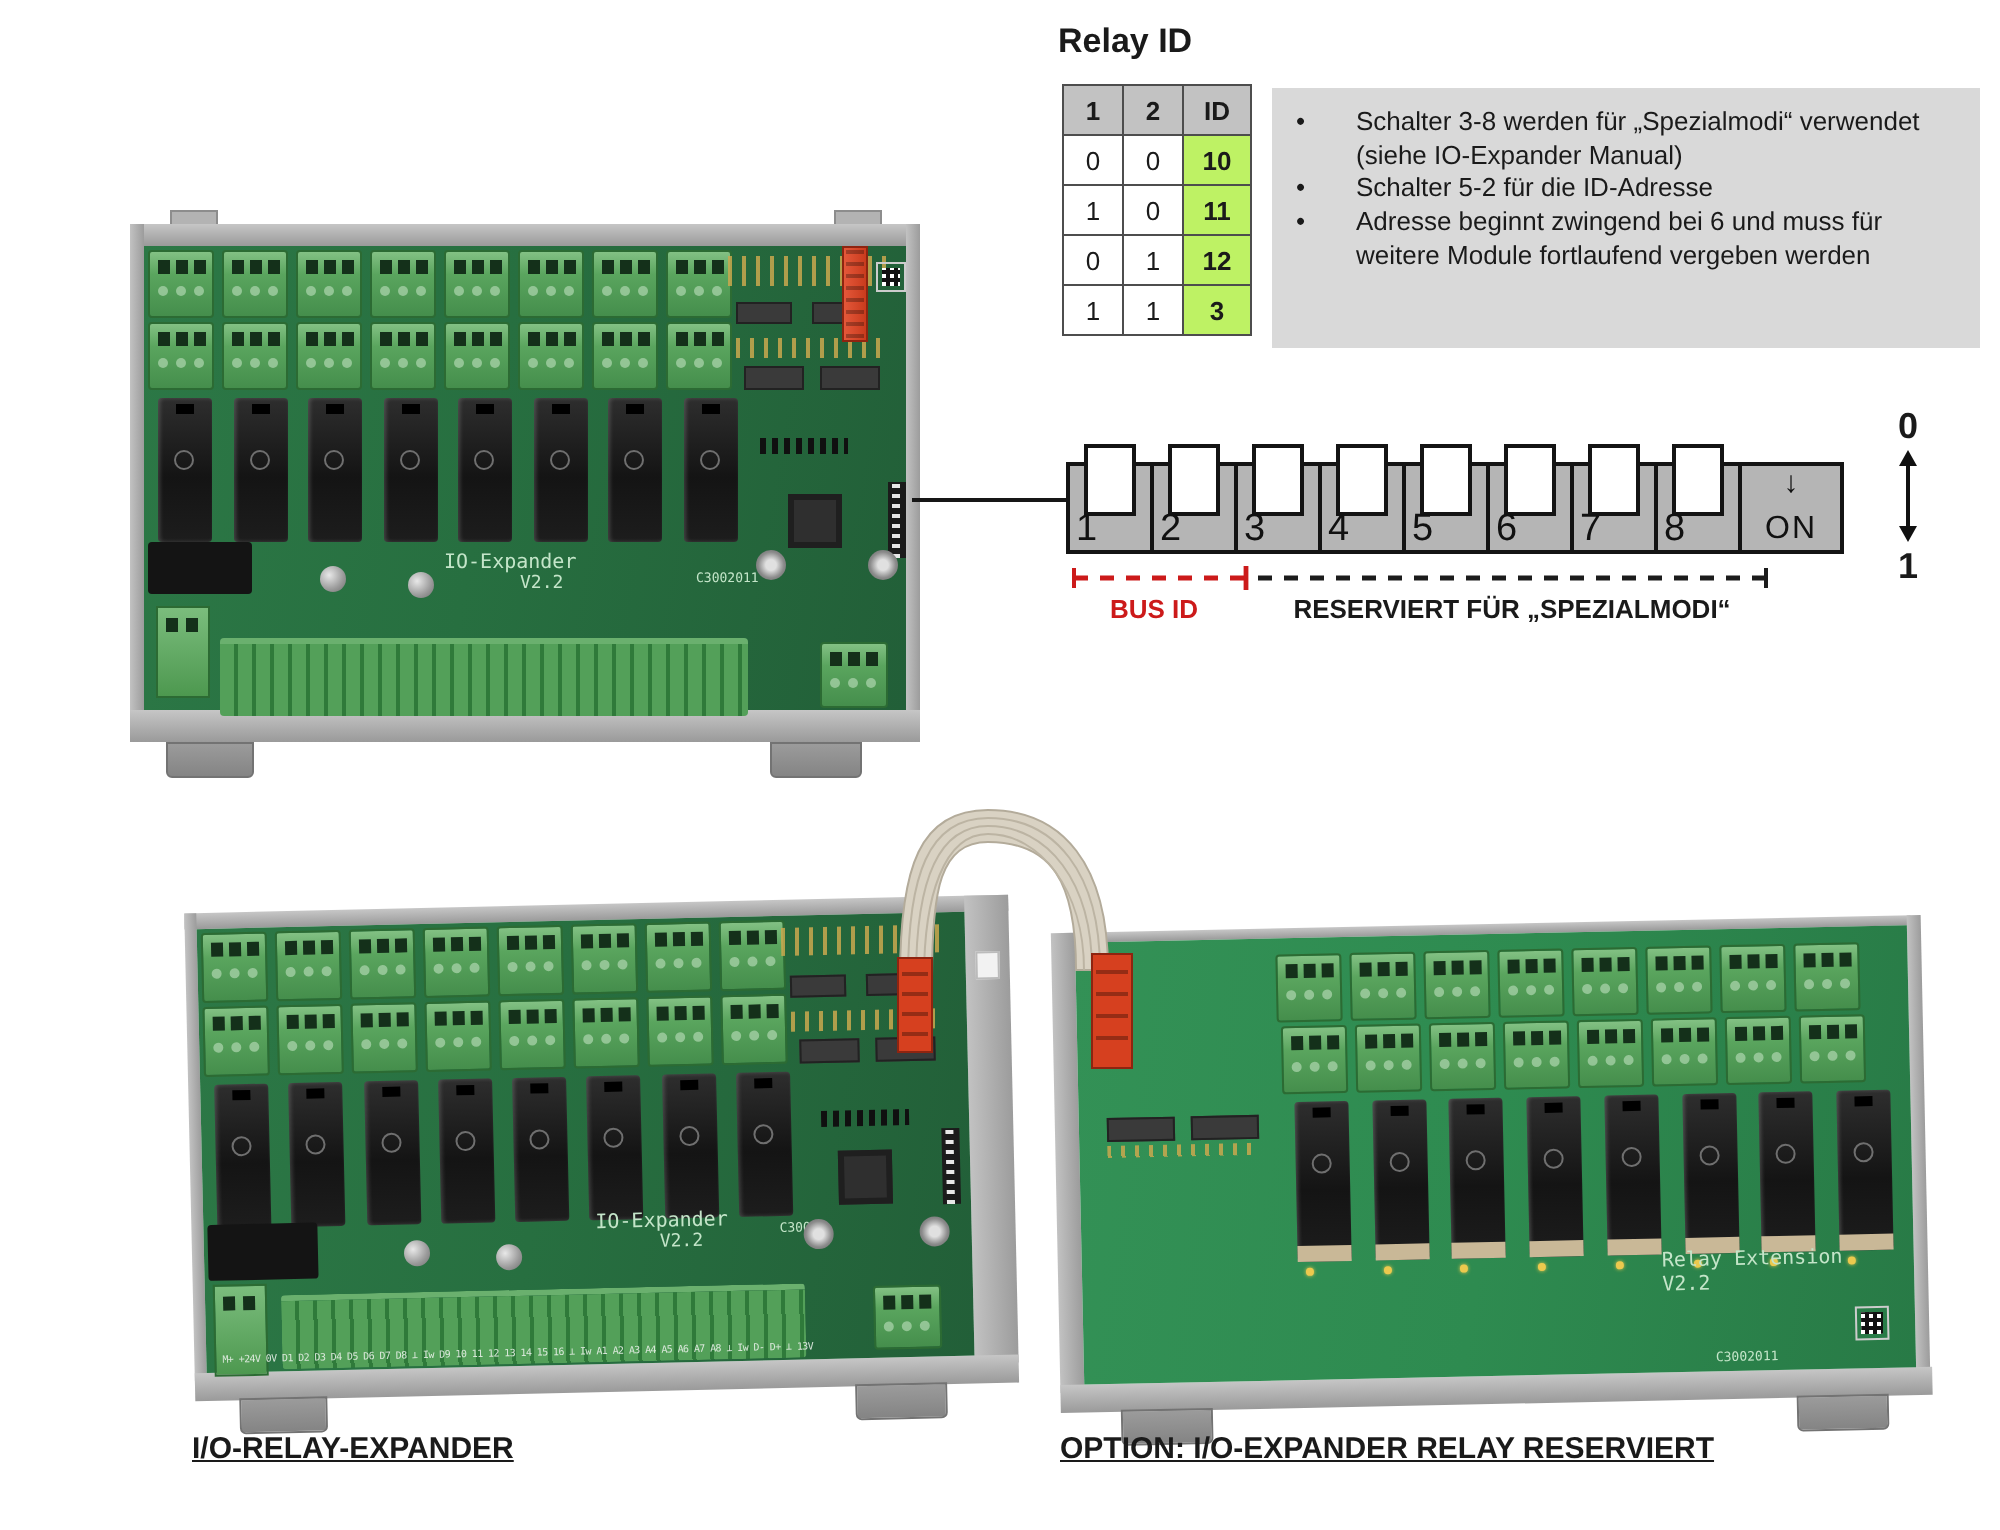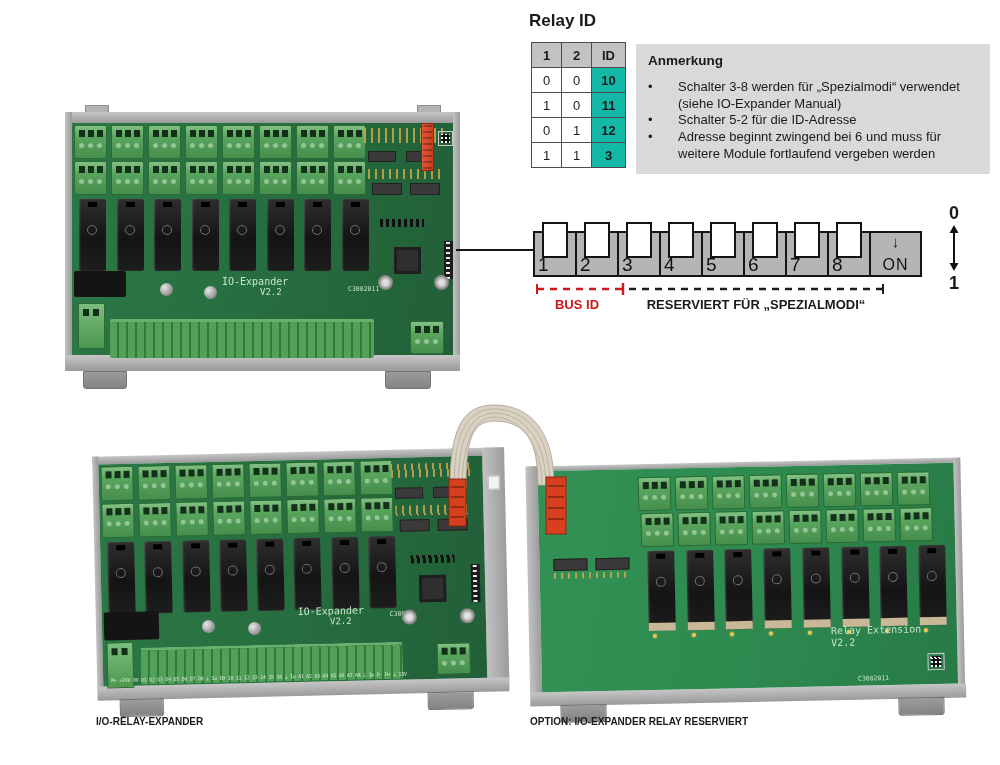--- a/index.html
+++ b/index.html
@@ -6,21 +6,21 @@
   body{width:1000px;height:765px;position:relative;overflow:hidden;
        font-family:"Liberation Sans",sans-serif;color:#1a1a1a;}
   .abs{position:absolute;}
 
   
   .devid-title{left:529px;top:11px;font-size:17px;font-weight:bold;}
   table.devid{left:531px;top:42px;position:absolute;border-collapse:collapse;
               font-size:13px;text-align:center;}
   table.devid td{border:1px solid #4d4d4d;width:29px;height:24px;padding:0;background:#fff;}
   table.devid .hd{background:#c2c2c2;font-weight:bold;}
-  table.devid .idc{background:#14b8a6;font-weight:bold;}
+  table.devid .idc{background:#bef264;font-weight:bold;}
 
   
   .anm{left:636px;top:44px;width:354px;height:130px;background:#d9d9d9;box-sizing:border-box;
        padding:9px 10px 8px 12px;}
   .anm-title{font-size:13.5px;font-weight:bold;margin-bottom:11px;}
   .anm ul{margin:0;padding:0;list-style:none;font-size:13px;line-height:1.28;}
   .anm li{display:flex;}
   .anm li .blt{flex:0 0 30px;}
 
   
@@ -88,21 +88,21 @@
       background:repeating-linear-gradient(90deg,#53a059 0 7px,#2f7a3a 7px 9px);}
   .pwr2{position:absolute;background:linear-gradient(180deg,#7bbd7d,#4d984f);border:1px solid #2c6b33;box-sizing:border-box;}
   .pwr2::before{content:"";position:absolute;top:5px;left:4px;width:6px;height:7px;background:#14301a;box-shadow:10px 0 #14301a;}
   .blackbox{position:absolute;background:#141414;border-radius:2px;}
   .minidip{position:absolute;background:#1b1b1b;
       background-image:repeating-linear-gradient(0deg,#e8e8e8 0 2px,rgba(0,0,0,0) 2px 5px);
       background-size:4px 100%;background-repeat:no-repeat;background-position:2px 0;}
   .tlabels{position:absolute;font-family:"DejaVu Sans Mono",monospace;font-size:5px;color:#e8f0e8;
       white-space:nowrap;overflow:hidden;letter-spacing:-0.3px;opacity:.9;}
   .sticker{position:absolute;background:#f2f2f2;border:1px solid #bbb;box-sizing:border-box;}
-  .caption{position:absolute;top:716px;font-size:10px;font-weight:bold;}
+  .caption{position:absolute;top:716px;font-size:15px;font-weight:bold;text-decoration:underline;}
 
   svg{display:block;}
 </style>
 </head>
 <body>
 
 <div class="board" style="left:65px;top:105px;width:395px;height:290px;">
   <div class="tab" style="left:20px;top:0;"></div>
   <div class="tab" style="left:352px;top:0;"></div>
   <div class="rail" style="left:0;top:7px;width:395px;height:11px;"></div>
@@ -197,21 +197,20 @@
   </tr>
   <tr>
     <td>1</td>
     <td>1</td>
     <td class="idc">3</td>
   </tr>
 </tbody>
   </table>
 
 <div class="abs anm">
-  <div class="anm-title">Anmerkung</div>
   <ul>
     <li>
       <span class="blt">•</span>
       <span>Schalter 3-8 werden für „Spezialmodi“ verwendet (siehe IO-Expander Manual)</span>
       </li>
     <li>
       <span class="blt">•</span>
       <span>Schalter 5-2 für die ID-Adresse</span>
       </li>
     <li>

